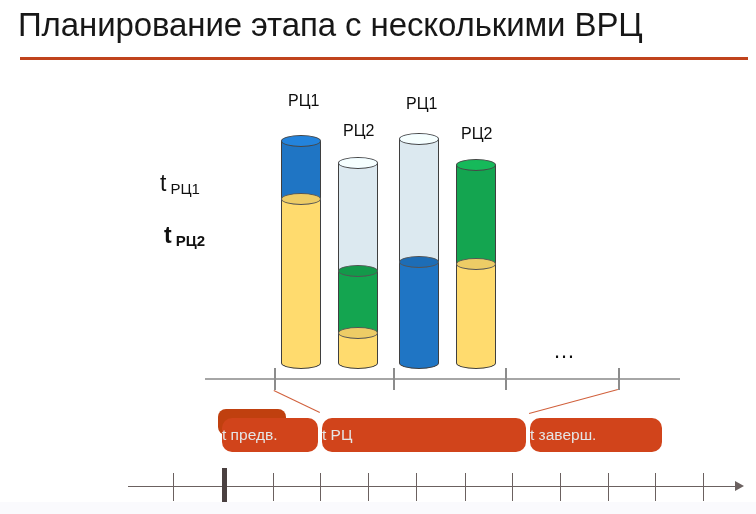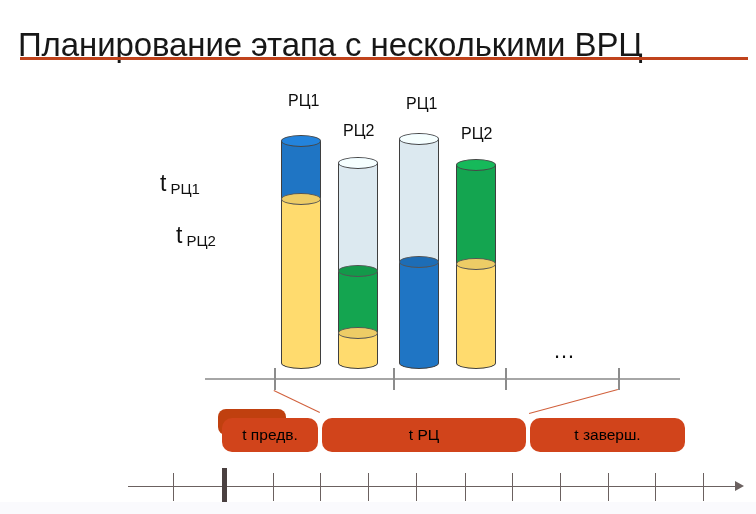--- a/index.html
+++ b/index.html
@@ -24,21 +24,20 @@
     position: absolute;
     left: 18px;
     top: 4px;
     width: 730px;
     font-size: 33px;
     line-height: 42px;
     font-weight: 400;
     color: #171717;
     white-space: nowrap;
     letter-spacing: -0.1px;
-    margin-top: 20px;
   }
   #title-rule {
     position: absolute;
     left: 20px;
     top: 57px;
     width: 728px;
     height: 3px;
     background: #c0431c;
   }
 
@@ -62,21 +61,21 @@
     line-height: 23px;
   }
   .t-term .t-sub {
     font-size: 15px;
     line-height: 15px;
     position: relative;
     top: 3px;
     margin-left: 4px;
   }
   #t-rc1 { left: 160px; top: 172px; }
-  #t-rc2 { left: 176px; top: 224px; }
+  #t-rc2 { left: 164px; top: 224px; font-weight: bold; }
 
   
   .cyl-label {
     position: absolute;
     font-size: 16px;
     line-height: 18px;
     color: #0d0d0d;
     white-space: nowrap;
   }
   .cylinder {
@@ -144,24 +143,24 @@
     line-height: 22px;
     letter-spacing: 2px;
     color: #0d0d0d;
   }
 
   
   .phase-box {
     position: absolute;
     background: #d1441b;
     border-radius: 10px;
-    color: #000000;
+    color: #e5e5e5;
     font-size: 15.5px;
     line-height: 34px;
-    text-align: center;
+    text-align: left;
     height: 34px;
     white-space: nowrap;
   }
   #phase-shadow {
     position: absolute;
     left: 218px;
     top: 409px;
     width: 68px;
     height: 26px;
     background: #c0400f;
@@ -291,21 +290,21 @@
 
   <div id="connector-layer">
       <div class="connector" style="left: 274px; top: 390px; width: 50.9902px; transform: rotate(25.56deg);"></div>
       <div class="connector" style="left: 618px; top: 390px; width: 92.1792px; transform: rotate(164.908deg);"></div>
     </div>
 
   <div id="phase-shadow"></div>
   <div id="phase-layer">
       <div class="phase-box" style="left: 222px; top: 418px; width: 96px;">t предв.</div>
       <div class="phase-box" style="left: 322px; top: 418px; width: 204px;">t РЦ</div>
-      <div class="phase-box" style="left: 530px; top: 418px; width: 155px;">t заверш.</div>
+      <div class="phase-box" style="left: 530px; top: 418px; width: 132px;">t заверш.</div>
     </div>
 
   <div id="lower-axis"></div>
   <div id="lower-axis-arrow"></div>
   <div id="lower-tick-layer">
       <div class="lower-tick" style="left: 173px;"></div>
       <div class="lower-tick bold" style="left: 222px;"></div>
       <div class="lower-tick" style="left: 273px;"></div>
       <div class="lower-tick" style="left: 320px;"></div>
       <div class="lower-tick" style="left: 368px;"></div>

